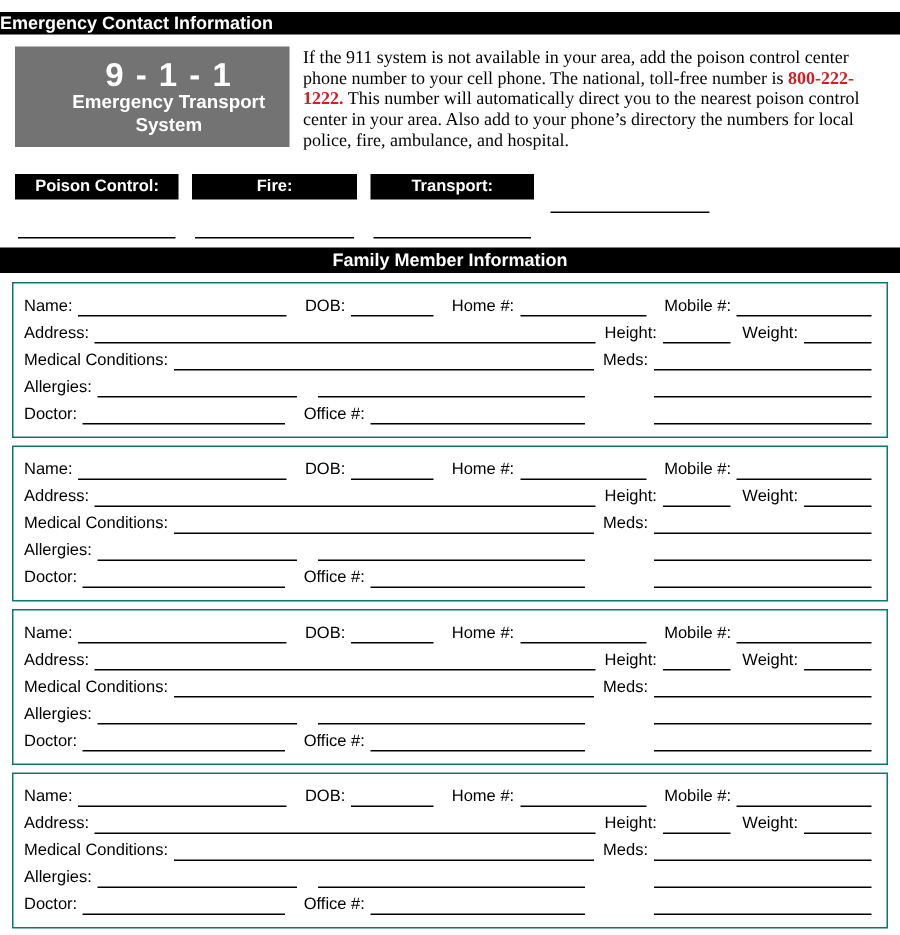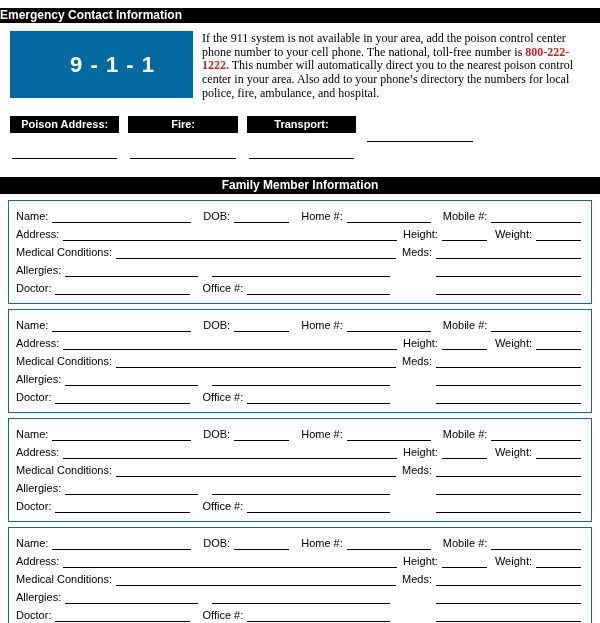--- a/index.html
+++ b/index.html
@@ -21,21 +21,21 @@
     line-height: 15px;
     text-align: left;
   }
   .intro {
     display: flex;
     margin: 8px 4px 0 10px;
     gap: 9px;
   }
   .badge {
     width: 183px; min-width: 183px; height: 67px;
-    background: #0369a1;
+    background: #737373;
     color: #fff;
     text-align: center;
     display: flex; flex-direction: column; justify-content: center; padding-left: 22px;
   }
   .badge .num { font-size: 22px; font-weight: 700; line-height: 23px; letter-spacing: 1px; }
   .badge .sub { font-size: 11px; font-weight: 700; line-height: 13px; }
   .badge .cap { font-size: 12.5px; font-weight: 700; line-height: 15px; }
   .intro p {
     margin: 0; padding-top: 1px;
     font-size: 12px;
@@ -60,21 +60,21 @@
     text-align: center;
     overflow: hidden;
     white-space: nowrap;
   }
   .contact-line {
     margin: 25px 2px 0 2px;
     border-bottom: 1.5px solid #000;
     height: 0;
   }
   .section-bar {
-    margin-top: 18px;
+    margin-top: 6px;
     height: 17px; width: 600px;
     background: #000;
     color: #fff;
     font-weight: 700;
     font-size: 12px;
     line-height: 17px;
     text-align: center;
   }
   .members { margin: 6px 8px 0 8px; }
   .card {
@@ -105,27 +105,28 @@
 </head>
 <body>
 
 <div class="topbar">
   <span>Emergency Contact Information</span>
 </div>
 
 <div class="intro">
   <div class="badge">
     <div class="num">9 - 1 - 1</div>
+    <div class="cap">Emergency Transport System</div>
   </div>
   <p><span>If the 911 system is not available in your area, add the poison control center phone number to your cell phone. The national, toll-free number is </span><span class="phone">800-222-1222.</span><span> This number will automatically direct you to the nearest poison control center in your area. Also add to your phone’s directory the numbers for local police, fire, ambulance, and hospital.</span></p>
 </div>
 
 <div class="contacts">
     <div>
-      <div class="contact-hdr">Poison Address:</div>
+      <div class="contact-hdr">Poison Control:</div>
       <div class="contact-line"></div>
     </div>
     <div>
       <div class="contact-hdr">Fire:</div>
       <div class="contact-line"></div>
     </div>
     <div>
       <div class="contact-hdr">Transport:</div>
       <div class="contact-line"></div>
     </div>

